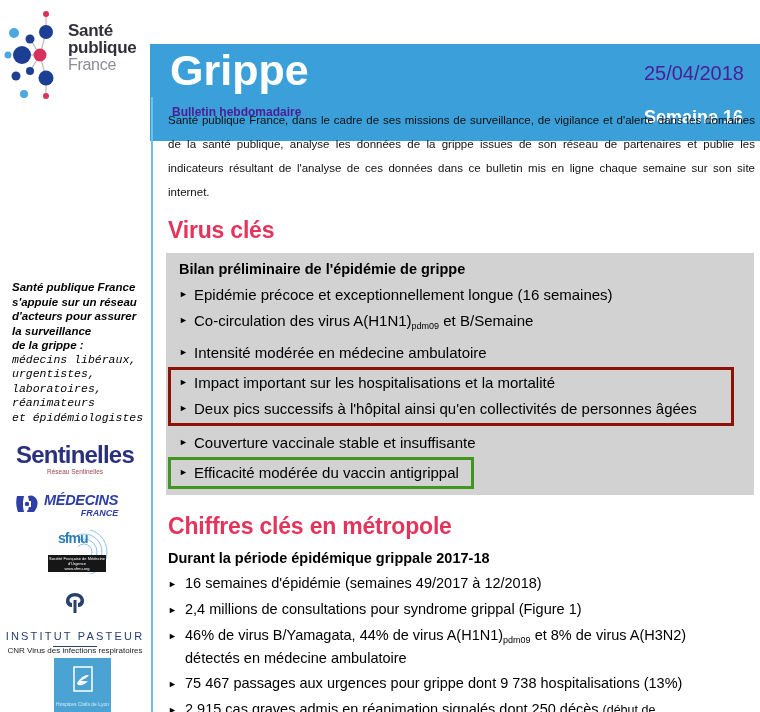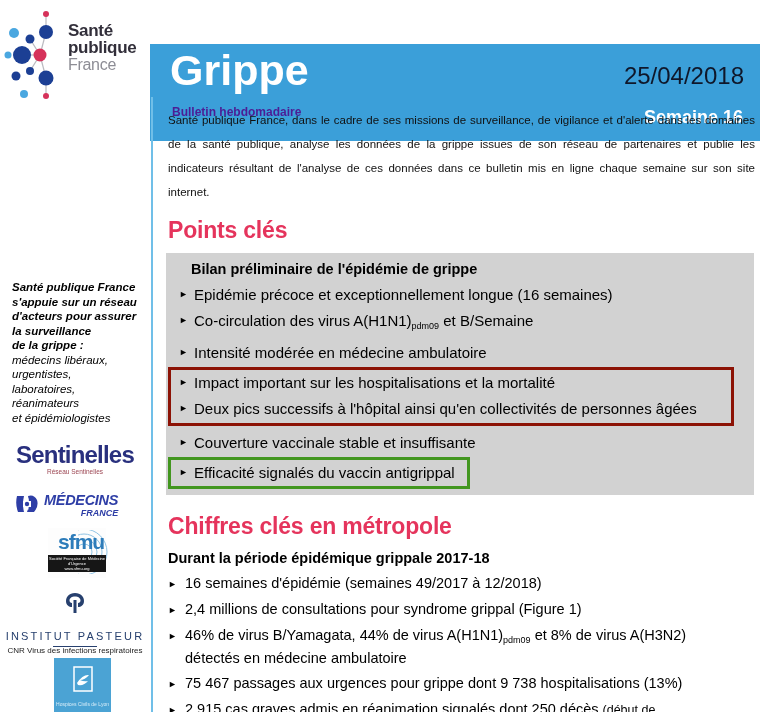--- a/index.html
+++ b/index.html
@@ -10,68 +10,68 @@
   
   .sidebar { position:absolute; left:0; top:0; width:150px; height:712px; background:#fff; }
   .spf-logo { position:absolute; left:4px; top:6px; width:144px; height:98px; }
   .spf-text { position:absolute; left:64px; top:16px; line-height:1.02; }
   .spf-t1, .spf-t2 { font-size:17px; font-weight:bold; color:#322f3a; letter-spacing:-0.3px; }
   .spf-t3 { font-size:16px; color:#8d8d95; letter-spacing:-0.3px; }
 
   .sidebar-note { position:absolute; left:12px; top:280px; width:136px;
     font-style:italic; font-size:11.5px; line-height:14.5px; }
   .note-bold { display:block; white-space:pre-line; font-weight:bold; }
-  .note-reg { display:block; white-space:pre-line; }
+  .note-reg { display:block; white-space:pre-line;font-family:Liberation Mono, monospace; }
 
   .logo-sentinelles { position:absolute; left:10px; top:441px; width:130px; text-align:center; }
   .sent-title { font-size:24px; font-weight:800; color:#29307e; letter-spacing:-0.8px; }
   .sent-sub { font-size:6.5px; color:#9c4653; margin-top:-1px; }
 
   .logo-medecins { position:absolute; left:14px; top:492px; width:126px;
     display:flex; align-items:flex-start; }
   .med-icon { flex:none; margin-right:4px; }
   .med-text { font-style:italic; font-weight:800; color:#2e3ea6; line-height:1; }
   .med-l1 { font-size:14.5px; letter-spacing:-0.3px; }
   .med-l2 { display:block; font-size:9px; text-align:right; margin-top:1px; }
 
   .logo-sfmu { position:absolute; left:48px; top:528px; width:58px; height:50px; background:#fdfdfd; }
   .sfmu-arcs { position:absolute; right:-2px; top:2px; }
-  .sfmu-word { position:absolute; left:10px; top:2px; font-size:21px; font-weight:bold;
+  .sfmu-word { position:absolute; left:10px; top:2px; font-size:14px; font-weight:bold;
     color:#2d7cba; letter-spacing:-1px; }
   .sfmu-strip { position:absolute; left:0; right:0; top:27px; background:#161616;
     color:#fff; font-size:4px; line-height:5px; text-align:center; padding:1px 0; }
 
   .logo-pasteur { position:absolute; left:0; top:592px; width:150px; text-align:center; }
   .pasteur-emblem { margin:0 auto; }
   .pasteur-title { font-family:Liberation Sans, sans-serif; font-size:11px; letter-spacing:2.2px;
     color:#27406e; margin-top:12px; }
   .pasteur-rule { width:44px; height:1px; background:#27406e; margin:4px auto 0 auto; }
   .cnr-label { position:absolute; left:0; top:646px; width:150px; text-align:center;
     font-size:8px; color:#222; }
 
   .logo-hcl { position:absolute; left:54px; top:658px; width:57px; height:54px;
     background:#4ba3d4; text-align:center; }
   .hcl-label { position:absolute; left:0; right:0; bottom:5px; font-size:5px; color:#d8edf8; }
 
   
   .header { position:absolute; left:150px; top:0; width:610px; height:97px; background:#3b9fd9;margin-top:44px; }
   .hdr-title { position:absolute; left:20px; top:2px; font-size:43px; font-weight:bold; color:#fff; }
   .hdr-sub { position:absolute; left:22px; top:61px; font-size:12px; font-weight:bold; color:#4c1d95; }
-  .hdr-date { position:absolute; right:16px; top:18px; font-size:24px; color:#0f172a; }
+  .hdr-date { position:absolute; right:16px; top:18px; font-size:20px; color:#4c1d95; }
   .hdr-week { position:absolute; right:17px; top:63px; font-size:18px; font-weight:bold; color:#fff; }
 
   .vline { position:absolute; left:151px; top:97px; width:2px; height:615px; background:#70bfe8; }
 
   
   .main { position:absolute; left:153px; top:97px; width:607px; }
   .intro { margin:11px 5px 0 15px; font-size:11.5px; line-height:24px; text-align:justify; color:#111; }
   h1.redhead { font-size:23px; font-weight:bold; color:#e5345c; margin:13px 0 0 15px; letter-spacing:-0.2px; }
 
   .graybox { margin:9px 0 0 13px; width:588px; background:#d2d2d2; padding:8px 0 6px 0; }
-  .box-title { font-size:14.5px; font-weight:bold; padding-left:25px; line-height:17px; }
+  .box-title { font-size:14.5px; font-weight:bold; padding-left:13px; line-height:17px; }
   .pk-item { display:flex; margin-top:7px; font-size:15px; line-height:19px; padding-left:13px; }
   .arr { flex:none; width:15px; font-size:9px; line-height:inherit; color:#000; }
   .pk-box-red { border:3px solid #8c1205; margin:5px 20px 0 2px; padding:3px 0 5px 0; }
   .pk-box-red .pk-item { padding-left:8px; }
   .pk-box-red .pk-item:first-child { margin-top:0; }
   .pk-box-green { border:3px solid #42961f; margin:5px 0 0 2px; padding:3px 12px 4px 0; width:fit-content; }
   .pk-box-green .pk-item { margin-top:0; padding-left:8px; }
   .subsc { font-size:9px; vertical-align:-3px; }
 
   .ck-subtitle { font-size:14.5px; font-weight:bold; margin:10px 0 0 15px; line-height:17px; }
@@ -192,21 +192,21 @@
     <div class="hdr-sub">Bulletin hebdomadaire</div>
     <div class="hdr-date">25/04/2018</div>
     <div class="hdr-week">Semaine 16</div>
   </header>
   <div class="vline"></div>
 
   <main class="main">
 
     <p class="intro">Santé publique France, dans le cadre de ses missions de surveillance, de vigilance et d'alerte dans les domaines de la santé publique, analyse les données de la grippe issues de son réseau de partenaires et publie les indicateurs résultant de l'analyse de ces données dans ce bulletin mis en ligne chaque semaine sur son site internet.</p>
 
-    <h1 class="redhead">Points clés</h1>
+    <h1 class="redhead">Virus clés</h1>
 
     <div class="graybox">
       <div class="box-title">Bilan préliminaire de l'épidémie de grippe</div>
 
       <div class="pk-item">
         <span class="arr">►</span>
         <span>Epidémie précoce et exceptionnellement longue (16 semaines)</span>
       </div>
 
       <div class="pk-item">
@@ -231,21 +231,21 @@
       </div>
 
       <div class="pk-item">
         <span class="arr">►</span>
         <span>Couverture vaccinale stable et insuffisante</span>
       </div>
 
       <div class="pk-box-green">
         <div class="pk-item">
           <span class="arr">►</span>
-          <span>Efficacité signalés du vaccin antigrippal</span>
+          <span>Efficacité modérée du vaccin antigrippal</span>
         </div>
       </div>
     </div>
 
     <h1 class="redhead" style="margin-top:18px">Chiffres clés en métropole</h1>
 
     <div class="ck-subtitle">Durant la période épidémique grippale 2017-18</div>
 
     <div class="ck-item">
       <span class="arr">►</span>

